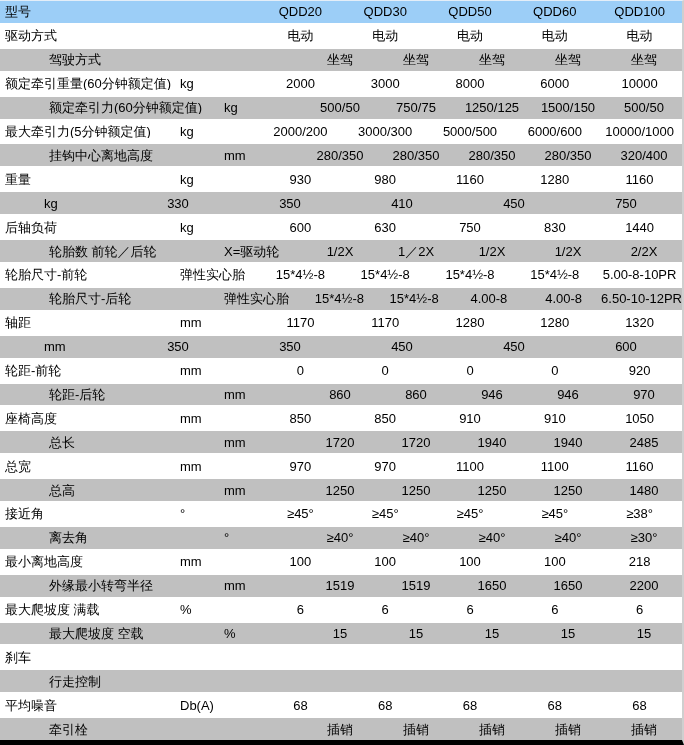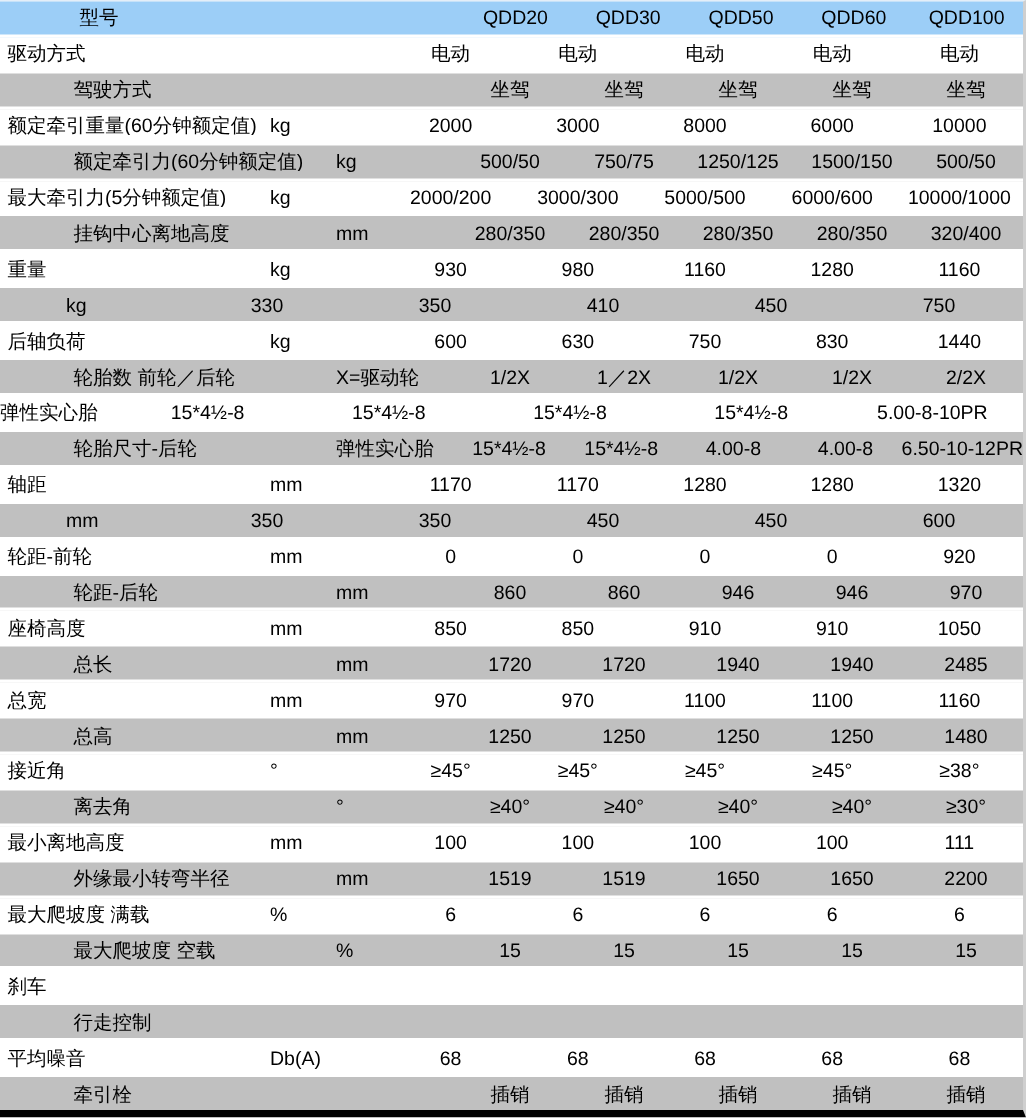--- a/index.html
+++ b/index.html
@@ -20,22 +20,22 @@
   .row {
     flex: 1 1 0;
     display: flex;
     align-items: center;
     box-sizing: border-box;
     border-bottom: 2px solid #ffffff;
     min-height: 0;
     line-height: 1;
   }
   .row:last-child { border-bottom: none; }
-  .row.header-row { background: var(--header-bg, #9CCEF7); padding-left: 48px; }
-  .row.white { background: var(--row-white, #FFFFFF); justify-content: flex-end; }
+  .row.header-row { background: var(--header-bg, #9CCEF7); }
+  .row.white { background: var(--row-white, #FFFFFF); }
   .row.gray { background: var(--row-gray, #C0C0C0); padding-left: 44px; }
   .cell-label {
     width: 180px;
     padding-left: 5px;
     box-sizing: border-box;
     white-space: nowrap;
     overflow: hidden;
   }
   .cell-unit {
     width: 78px;
@@ -150,20 +150,21 @@
     <div class="row gray">
       <div class="cell-label">轮胎数 前轮／后轮</div>
       <div class="cell-unit">X=驱动轮</div>
       <div class="cell-value">1/2X</div>
       <div class="cell-value">1／2X</div>
       <div class="cell-value">1/2X</div>
       <div class="cell-value">1/2X</div>
       <div class="cell-value">2/2X</div>
     </div>
     <div class="row white">
+      <div class="cell-label">轮胎尺寸-前轮</div>
       <div class="cell-unit">弹性实心胎</div>
       <div class="cell-value">15*4½-8</div>
       <div class="cell-value">15*4½-8</div>
       <div class="cell-value">15*4½-8</div>
       <div class="cell-value">15*4½-8</div>
       <div class="cell-value">5.00-8-10PR</div>
     </div>
     <div class="row gray">
       <div class="cell-label">轮胎尺寸-后轮</div>
       <div class="cell-unit">弹性实心胎</div>
@@ -262,21 +263,21 @@
       <div class="cell-value">≥40°</div>
       <div class="cell-value">≥30°</div>
     </div>
     <div class="row white">
       <div class="cell-label">最小离地高度</div>
       <div class="cell-unit">mm</div>
       <div class="cell-value">100</div>
       <div class="cell-value">100</div>
       <div class="cell-value">100</div>
       <div class="cell-value">100</div>
-      <div class="cell-value">111</div>
+      <div class="cell-value">218</div>
     </div>
     <div class="row gray">
       <div class="cell-label">外缘最小转弯半径</div>
       <div class="cell-unit">mm</div>
       <div class="cell-value">1519</div>
       <div class="cell-value">1519</div>
       <div class="cell-value">1650</div>
       <div class="cell-value">1650</div>
       <div class="cell-value">2200</div>
     </div>

